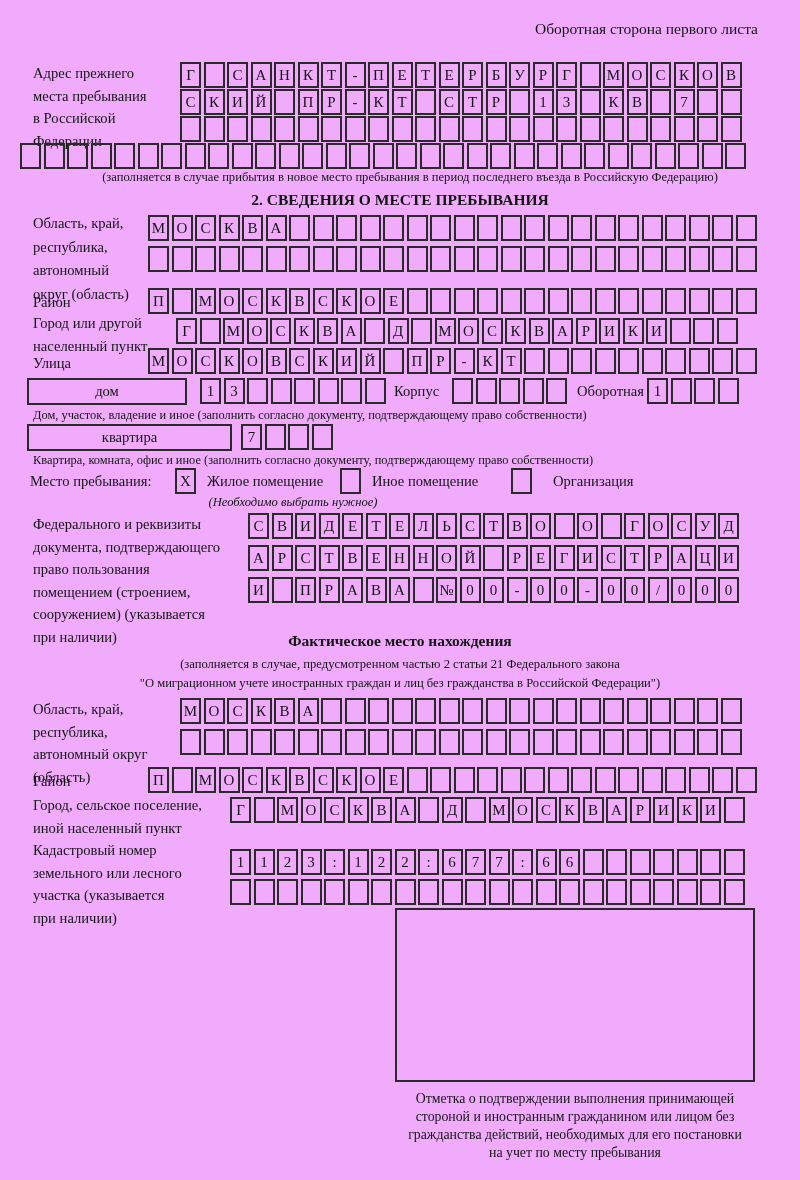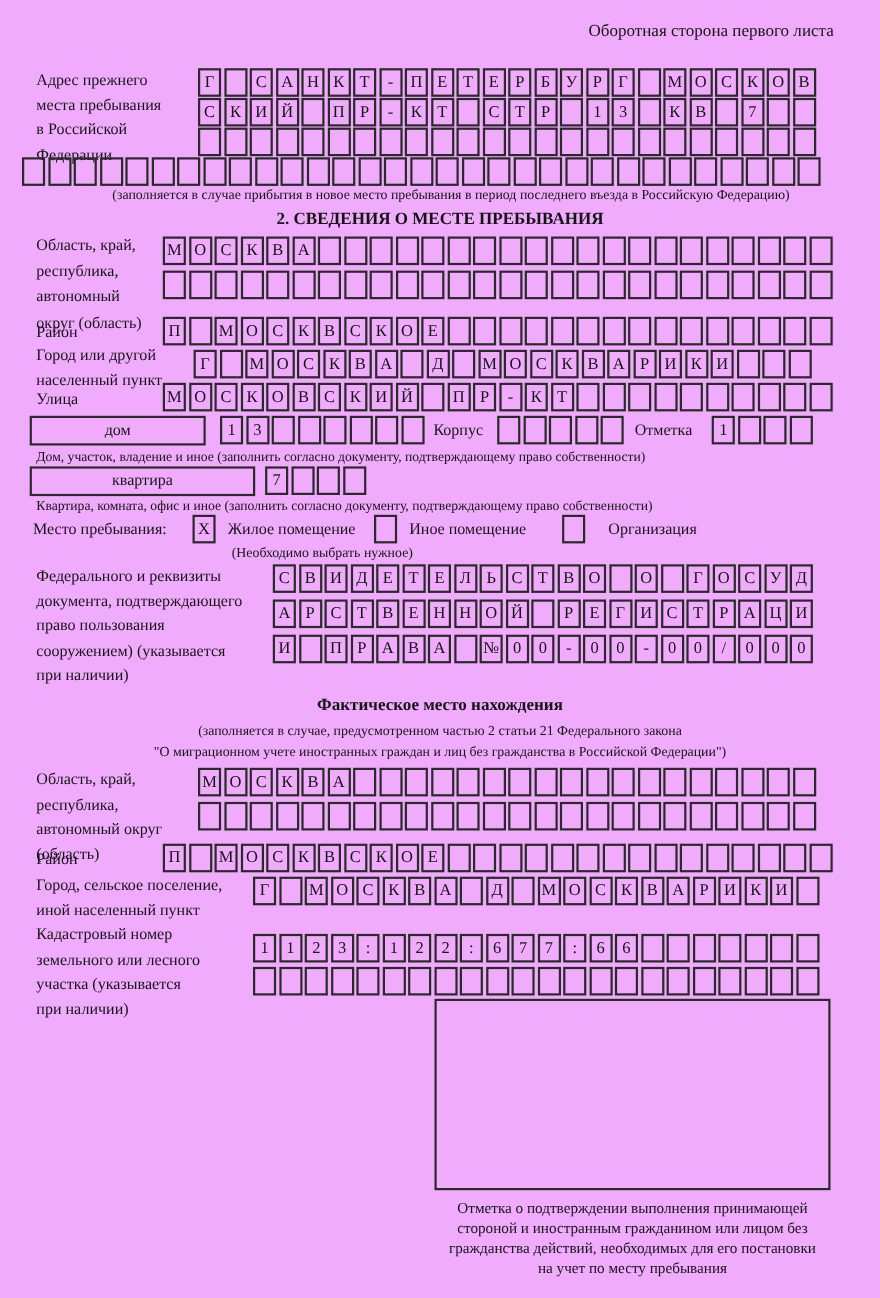--- a/index.html
+++ b/index.html
@@ -314,21 +314,21 @@
       <div class="cell"></div>
     </div>
   <div class="abs inline-label" style="left:394px;top:378px;">Корпус</div>
   <div class="abs cells" style="left:452px;top:378px;">
       <div class="cell"></div>
       <div class="cell"></div>
       <div class="cell"></div>
       <div class="cell"></div>
       <div class="cell"></div>
     </div>
-  <div class="abs inline-label" style="left:577px;top:378px;">Отметка</div>
+  <div class="abs inline-label" style="left:577px;top:378px;">Оборотная</div>
   <div class="abs cells" style="left:647px;top:378px;">
       <div class="cell">1</div>
       <div class="cell"></div>
       <div class="cell"></div>
       <div class="cell"></div>
     </div>
   <div class="abs note" style="left:33px;top:408px;">Дом, участок, владение и иное (заполнить согласно документу, подтверждающему право собственности)</div>
 
   <div class="abs wide-box" style="left:27px;top:424px;width:205px;">квартира</div>
   <div class="abs cells" style="left:241px;top:424px;">
@@ -345,26 +345,27 @@
     </div>
   <div class="abs inline-label" style="left:207px;top:468px;">Жилое помещение</div>
   <div class="abs cells" style="left:340px;top:468px;">
       <div class="cell"></div>
     </div>
   <div class="abs inline-label" style="left:372px;top:468px;">Иное помещение</div>
   <div class="abs cells" style="left:511px;top:468px;">
       <div class="cell"></div>
     </div>
   <div class="abs inline-label" style="left:553px;top:468px;">Организация</div>
-  <div class="abs" style="left:33px;top:495px;width:520px;text-align:center;font-size:12.6px;">(Необходимо выбрать нужное)</div>
+  <div class="abs" style="left:33px;top:495px;width:520px;text-align:center;font-size:12.6px;font-style:italic;">(Необходимо выбрать нужное)</div>
 
   <div class="abs label" style="left:33px;top:513px;">
       <div>Федерального и реквизиты</div>
       <div>документа, подтверждающего</div>
       <div>право пользования</div>
+      <div>помещением (строением,</div>
       <div>сооружением) (указывается</div>
       <div>при наличии)</div>
     </div>
   <div class="abs cells" style="left:248px;top:513px;">
       <div class="cell">С</div>
       <div class="cell">В</div>
       <div class="cell">И</div>
       <div class="cell">Д</div>
       <div class="cell">Е</div>
       <div class="cell">Т</div>

